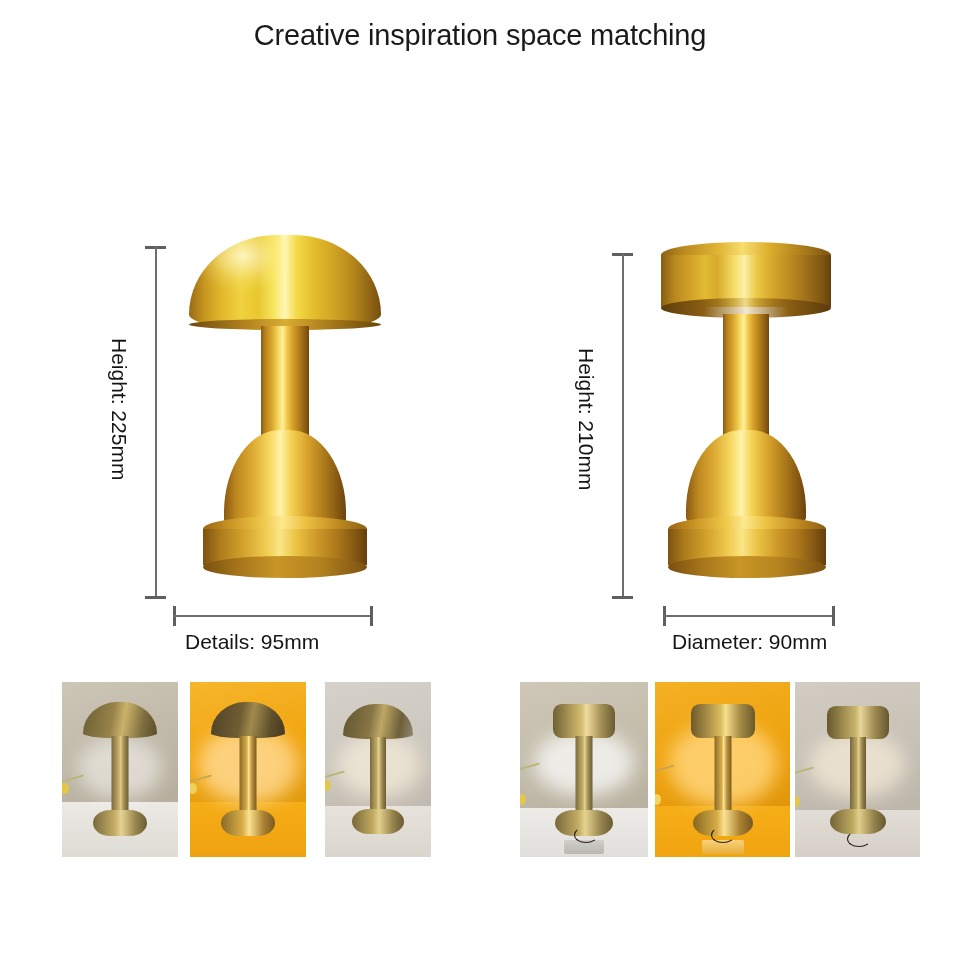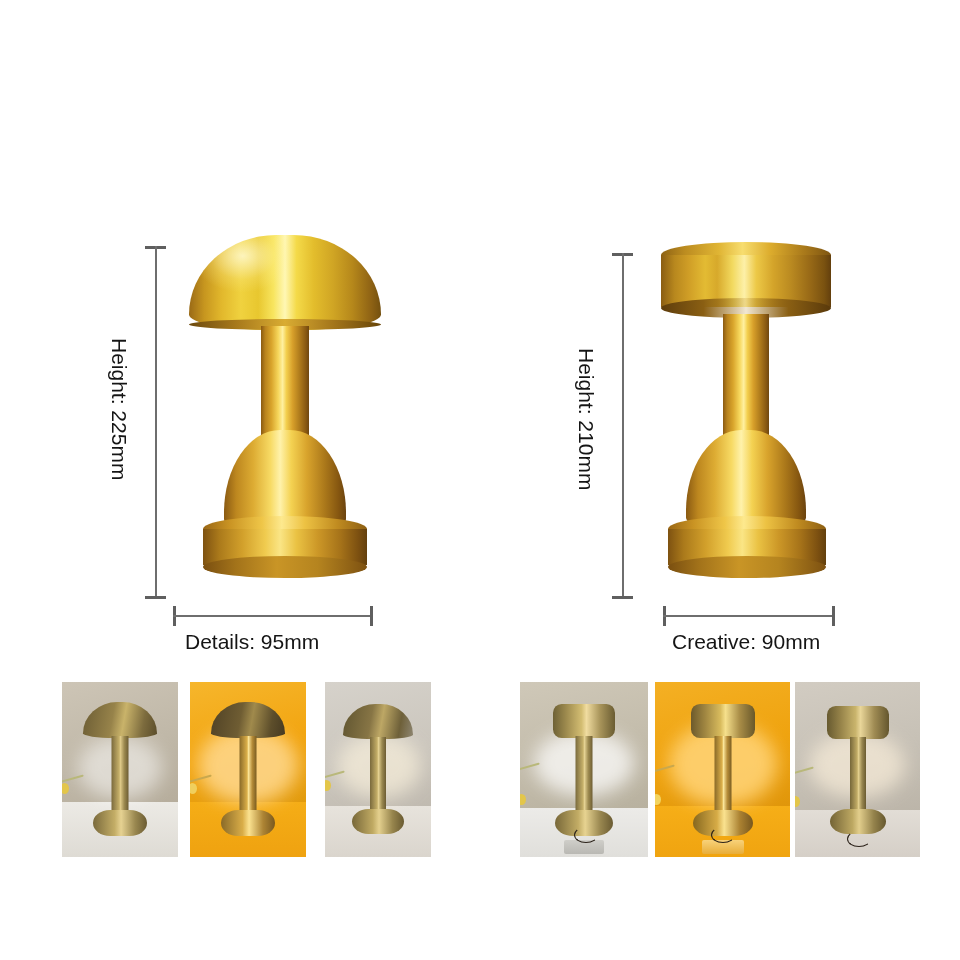--- a/index.html
+++ b/index.html
@@ -269,20 +269,21 @@
     border: 1.6px solid #2a2118;
     border-top-color: transparent;
     border-right-color: transparent;
     border-radius: 50%;
   }
 </style>
 </head>
 <body>
 
 <div id="header">
+  <h2 id="page-subtitle">Creative inspiration space matching</h2>
 </div>
 
 <div class="spec-panel" id="spec-panel-left">
 
   <div class="height-dim" style="left:55px;">
     <div class="cap top"></div>
     <div class="v-line"></div>
     <div class="cap bottom"></div>
     <div class="height-label" style="left:-14px; top:92px;">Height: 225mm</div>
   </div>
@@ -335,21 +336,21 @@
       <div class="base-top" style="top:0; height:26px;"></div>
       <div class="base-body" style="top:13px; height:36px;"></div>
       <div class="base-bottom" style="height:22px;"></div>
     </div>
   </div>
 
   <div class="diam-dim" style="left:115px; top:376px; width:172px;">
     <div class="cap" style="left:0;"></div>
     <div class="h-line" style="width:172px;"></div>
     <div class="cap" style="left:169px;"></div>
-    <div class="diam-label" style="left:9px; top:24px;">Creative: 90mm</div>
+    <div class="diam-label" style="left:9px; top:24px;">Diameter: 90mm</div>
   </div>
 </div>
 
 <div id="thumbnail-gallery">
 
   <div class="thumb" style="left:62px; top:682px; width:116px; height:175px;">
     <div class="scene">
       <div class="wall" style="height:120px; background:linear-gradient(160deg,#cdc5b6,#bfb7a7 60%,#b6ad9c);"></div>
       <div class="table" style="height:55px; background:linear-gradient(#eceae5,#dedbd4);"></div>
       <div class="glow" style="left:16px; top:55px; width:84px; height:62px; background:#ffffff; opacity:0.5;"></div>

